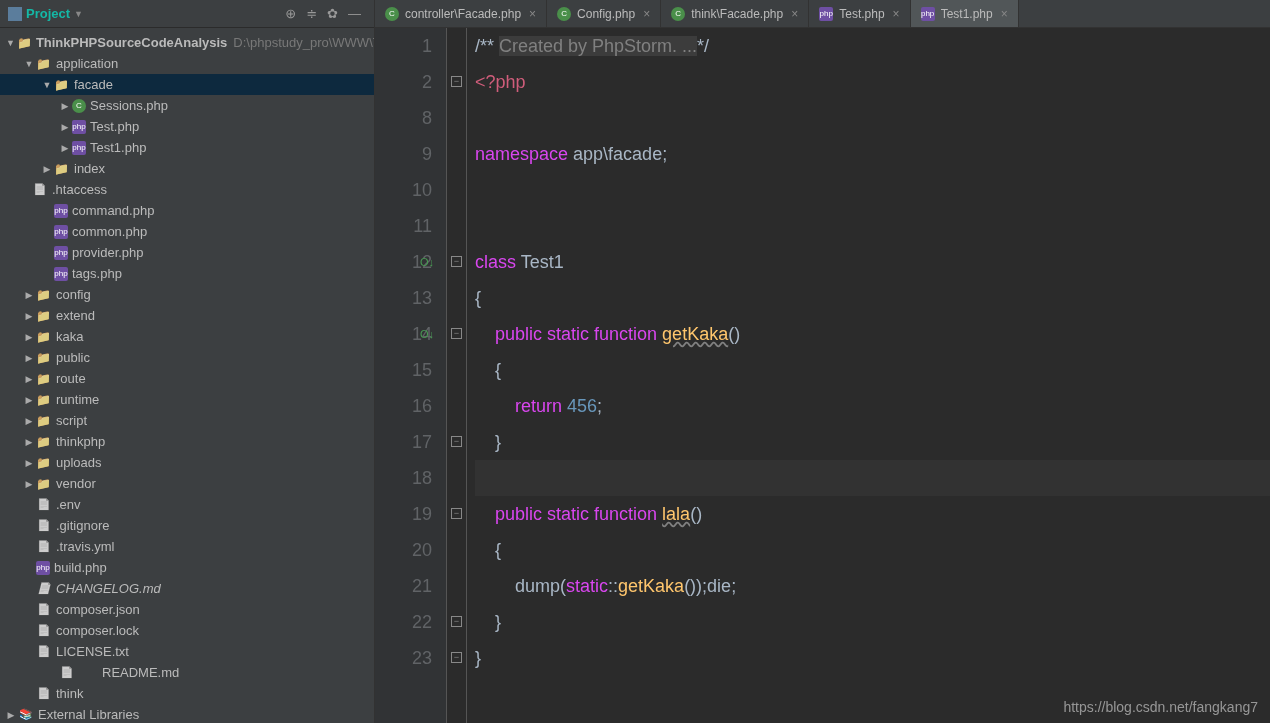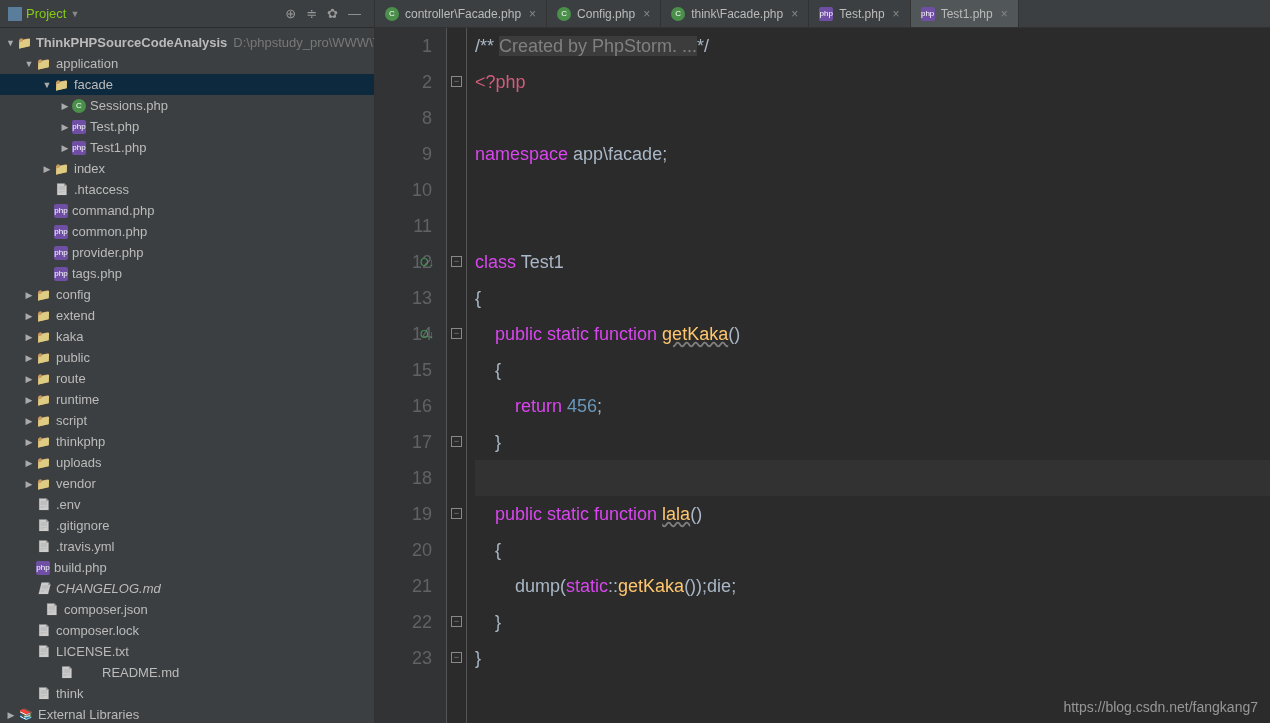--- a/index.html
+++ b/index.html
@@ -1,20 +1,20 @@
 <!DOCTYPE html>
 <html><head>
 <meta charset="utf-8">
 <style>
 * { margin: 0; padding: 0; box-sizing: border-box; font-family: "Segoe UI", Arial, sans-serif; }
 body { background: #2b2b2b; color: #bbbbbb; width: 1270px; height: 723px; overflow: hidden; font-size: 13px; }
 .root { display: flex; height: 100%; }
 .sidebar { width: 375px; background: #3c3f41; display: flex; flex-direction: column; border-right: 1px solid #323232; }
 .sb-header { height: 28px; background: #3c3f41; display: flex; align-items: center; padding: 0 8px; border-bottom: 1px solid #2b2b2b; }
-.sb-title { font-weight: 400; color: #84cc16; }
+.sb-title { font-weight: 700; color: #14b8a6; }
 .sb-arrow { margin-left: 4px; color: #888; font-size: 9px; }
 .sb-spacer { flex: 1; }
 .sb-header .tool-icon { margin: 0 5px; color: #999; cursor: pointer; }
 .tree { flex: 1; overflow: auto; padding-top: 4px; }
 .tree-row { display: flex; align-items: center; height: 21px; cursor: pointer; white-space: nowrap; }
 .tree-row.selected { background: #0d293e; }
 .tree-arrow { width: 10px; display: inline-block; color: #aaa; font-size: 9px; text-align: center; }
 .tree-icon { width: 16px; height: 16px; margin: 0 4px 0 2px; display: inline-flex; align-items: center; justify-content: center; font-size: 11px; }
 .tree-label { color: #bbbbbb; }
 .tree-label.dim { color: #787878; }
@@ -95,21 +95,21 @@
           <div class="tree-row" style="padding-left: 60px;">
             <span class="tree-arrow">▶</span>
             <span class="tree-icon php-icon">php</span>
             <span class="tree-label">Test1.php</span>
           </div>
           <div class="tree-row" style="padding-left: 42px;">
             <span class="tree-arrow">▶</span>
             <span class="tree-icon folder-icon"></span>
             <span class="tree-label">index</span>
           </div>
-          <div class="tree-row" style="padding-left: 42px;">
+          <div class="tree-row" style="padding-left: 20px;">
             <span class="tree-arrow"></span>
             <span class="tree-icon file-icon"></span>
             <span class="tree-label">.htaccess</span>
           </div>
           <div class="tree-row" style="padding-left: 42px;">
             <span class="tree-arrow"></span>
             <span class="tree-icon php-icon">php</span>
             <span class="tree-label">command.php</span>
           </div>
           <div class="tree-row" style="padding-left: 42px;">
@@ -195,21 +195,21 @@
           <div class="tree-row" style="padding-left: 24px;">
             <span class="tree-arrow"></span>
             <span class="tree-icon php-icon">php</span>
             <span class="tree-label">build.php</span>
           </div>
           <div class="tree-row" style="padding-left: 24px; font-style: italic;">
             <span class="tree-arrow"></span>
             <span class="tree-icon file-icon"></span>
             <span class="tree-label">CHANGELOG.md</span>
           </div>
-          <div class="tree-row" style="padding-left: 24px; margin-left: 8px;">
+          <div class="tree-row" style="padding-left: 24px;">
             <span class="tree-arrow"></span>
             <span class="tree-icon file-icon"></span>
             <span class="tree-label">composer.json</span>
           </div>
           <div class="tree-row" style="padding-left: 24px;">
             <span class="tree-arrow"></span>
             <span class="tree-icon file-icon"></span>
             <span class="tree-label">composer.lock</span>
           </div>
           <div class="tree-row" style="padding-left: 24px;">

